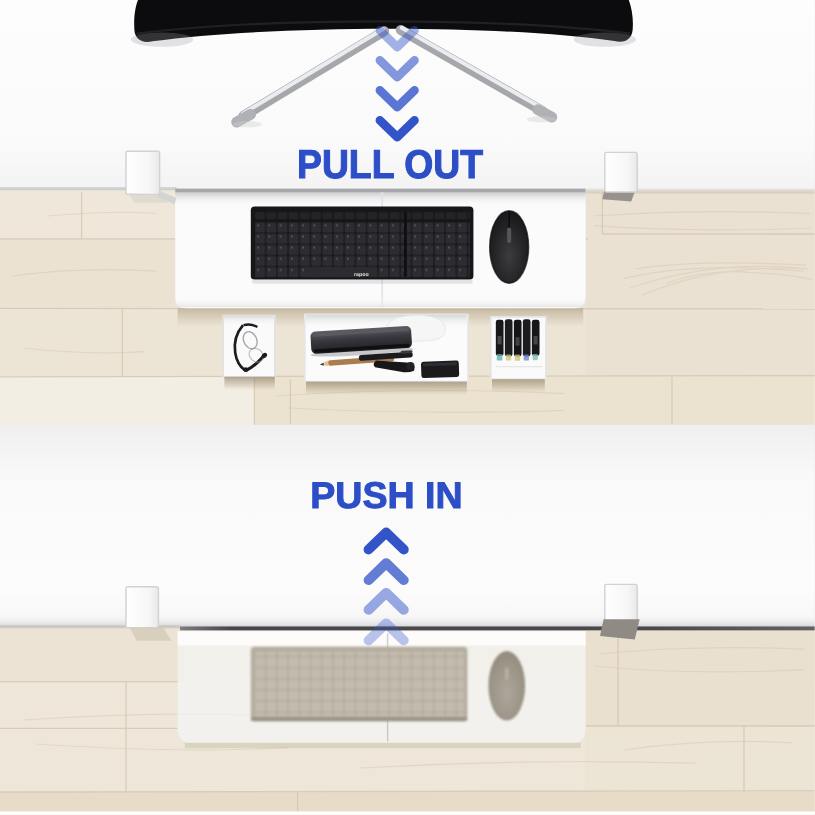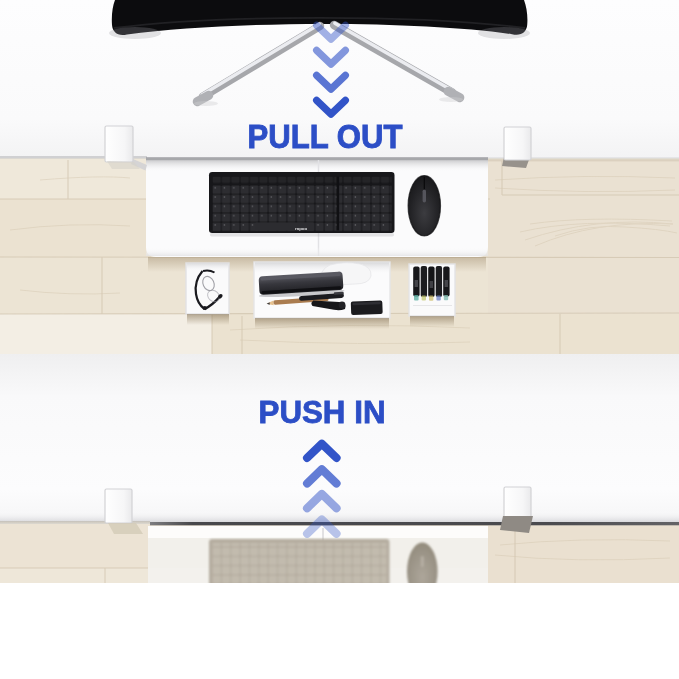--- a/index.html
+++ b/index.html
@@ -1,16 +1,16 @@
 <!DOCTYPE html>
 <html><head>
 <meta charset="utf-8">
 <style>
 html,body{margin:0;padding:0;background:#fff;}
-#stage{width:679px;height:583px;position:relative;overflow:hidden;font-family:"Liberation Sans",sans-serif;}
+#stage{width:679px;height:676px;position:relative;overflow:hidden;font-family:"Liberation Sans",sans-serif;}
 svg{display:block;}
 </style>
 </head>
 <body>
 <div id="stage">
 <svg width="679" height="679" viewBox="0 0 679 679" xmlns="http://www.w3.org/2000/svg">
 <defs>
 <linearGradient id="deskGrad" x1="0" y1="0" x2="0" y2="1">
 <stop offset="0" stop-color="#fdfdfe"></stop>
           <stop offset="0.75" stop-color="#fafafb"></stop>

